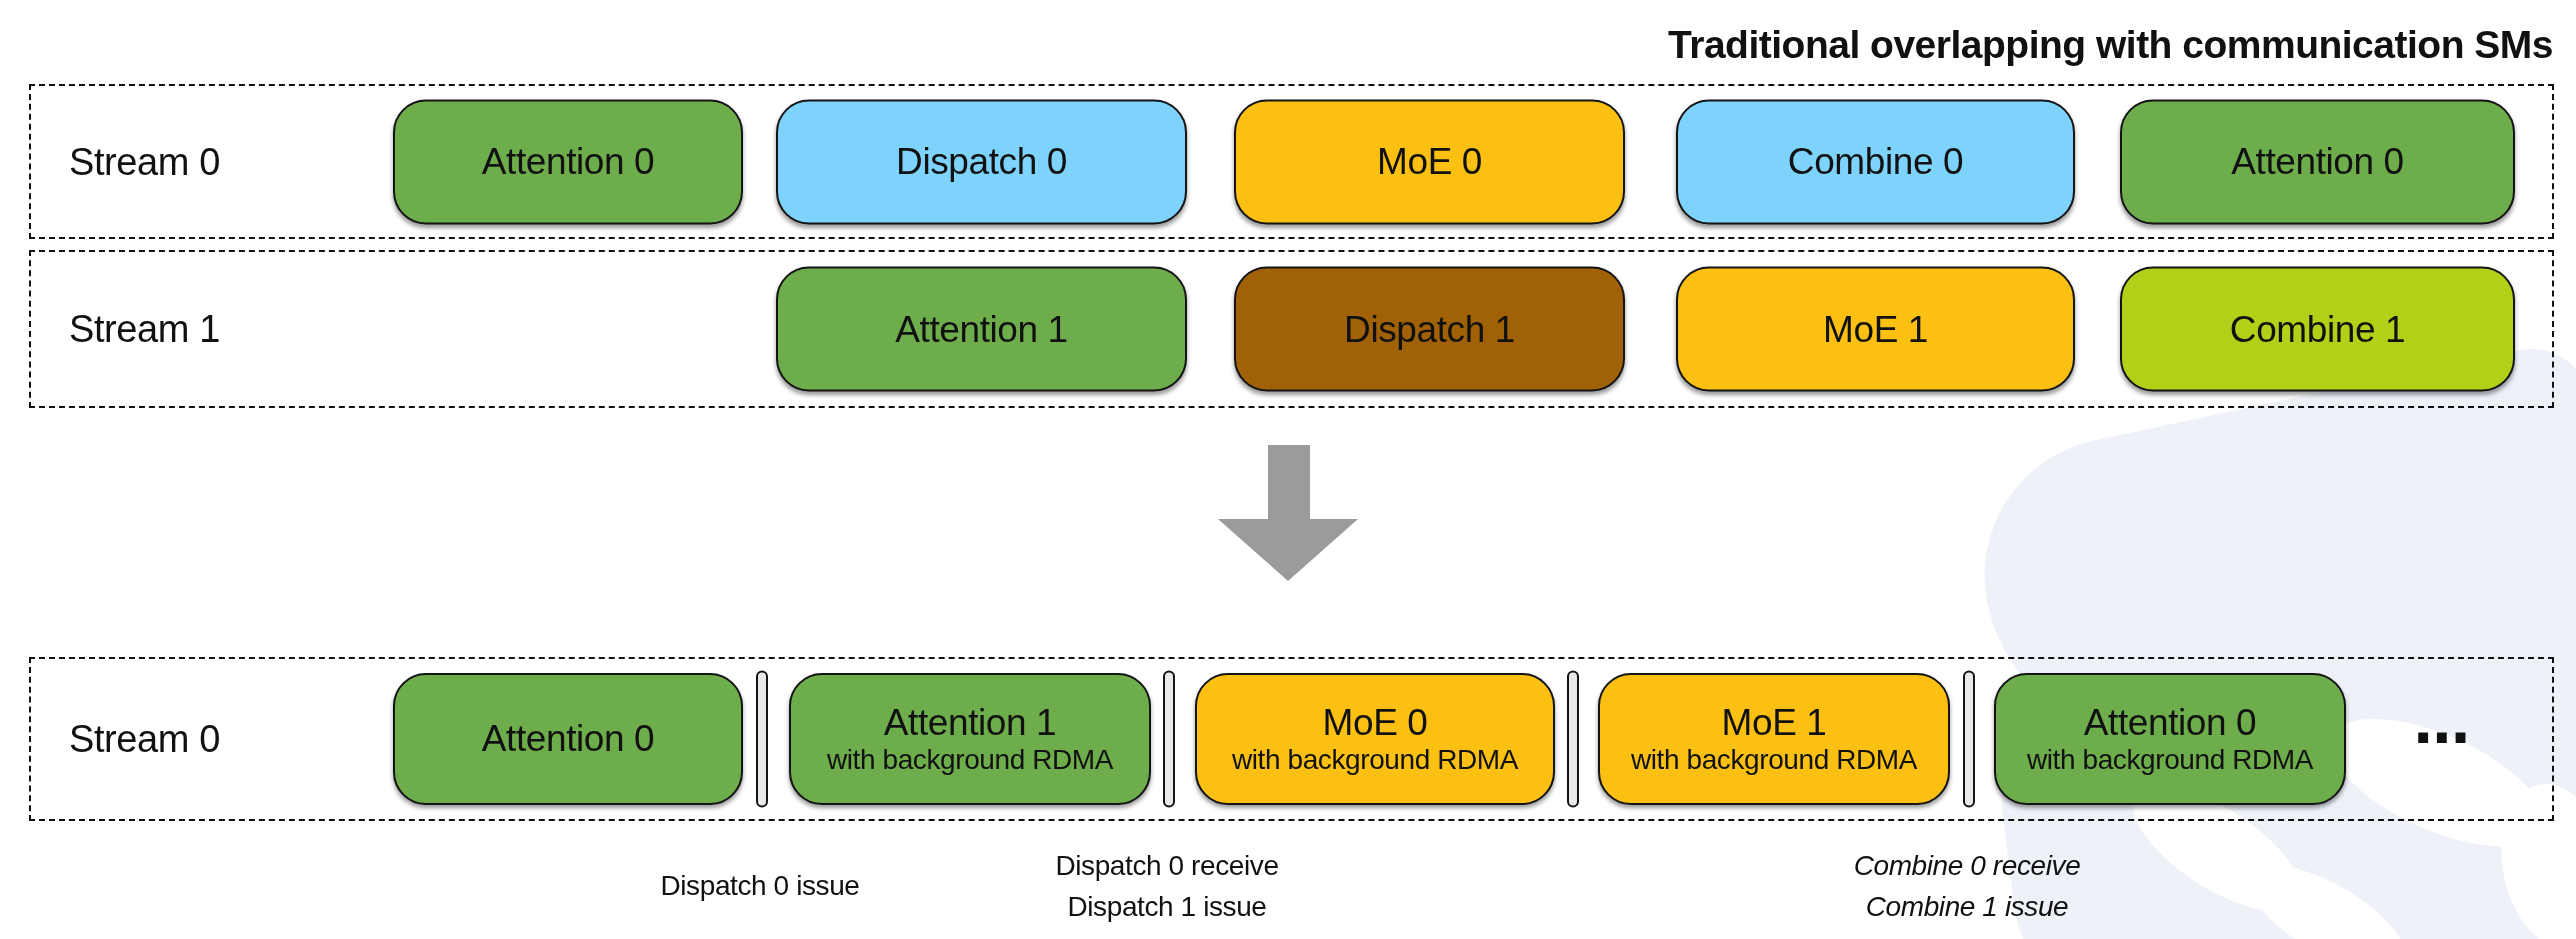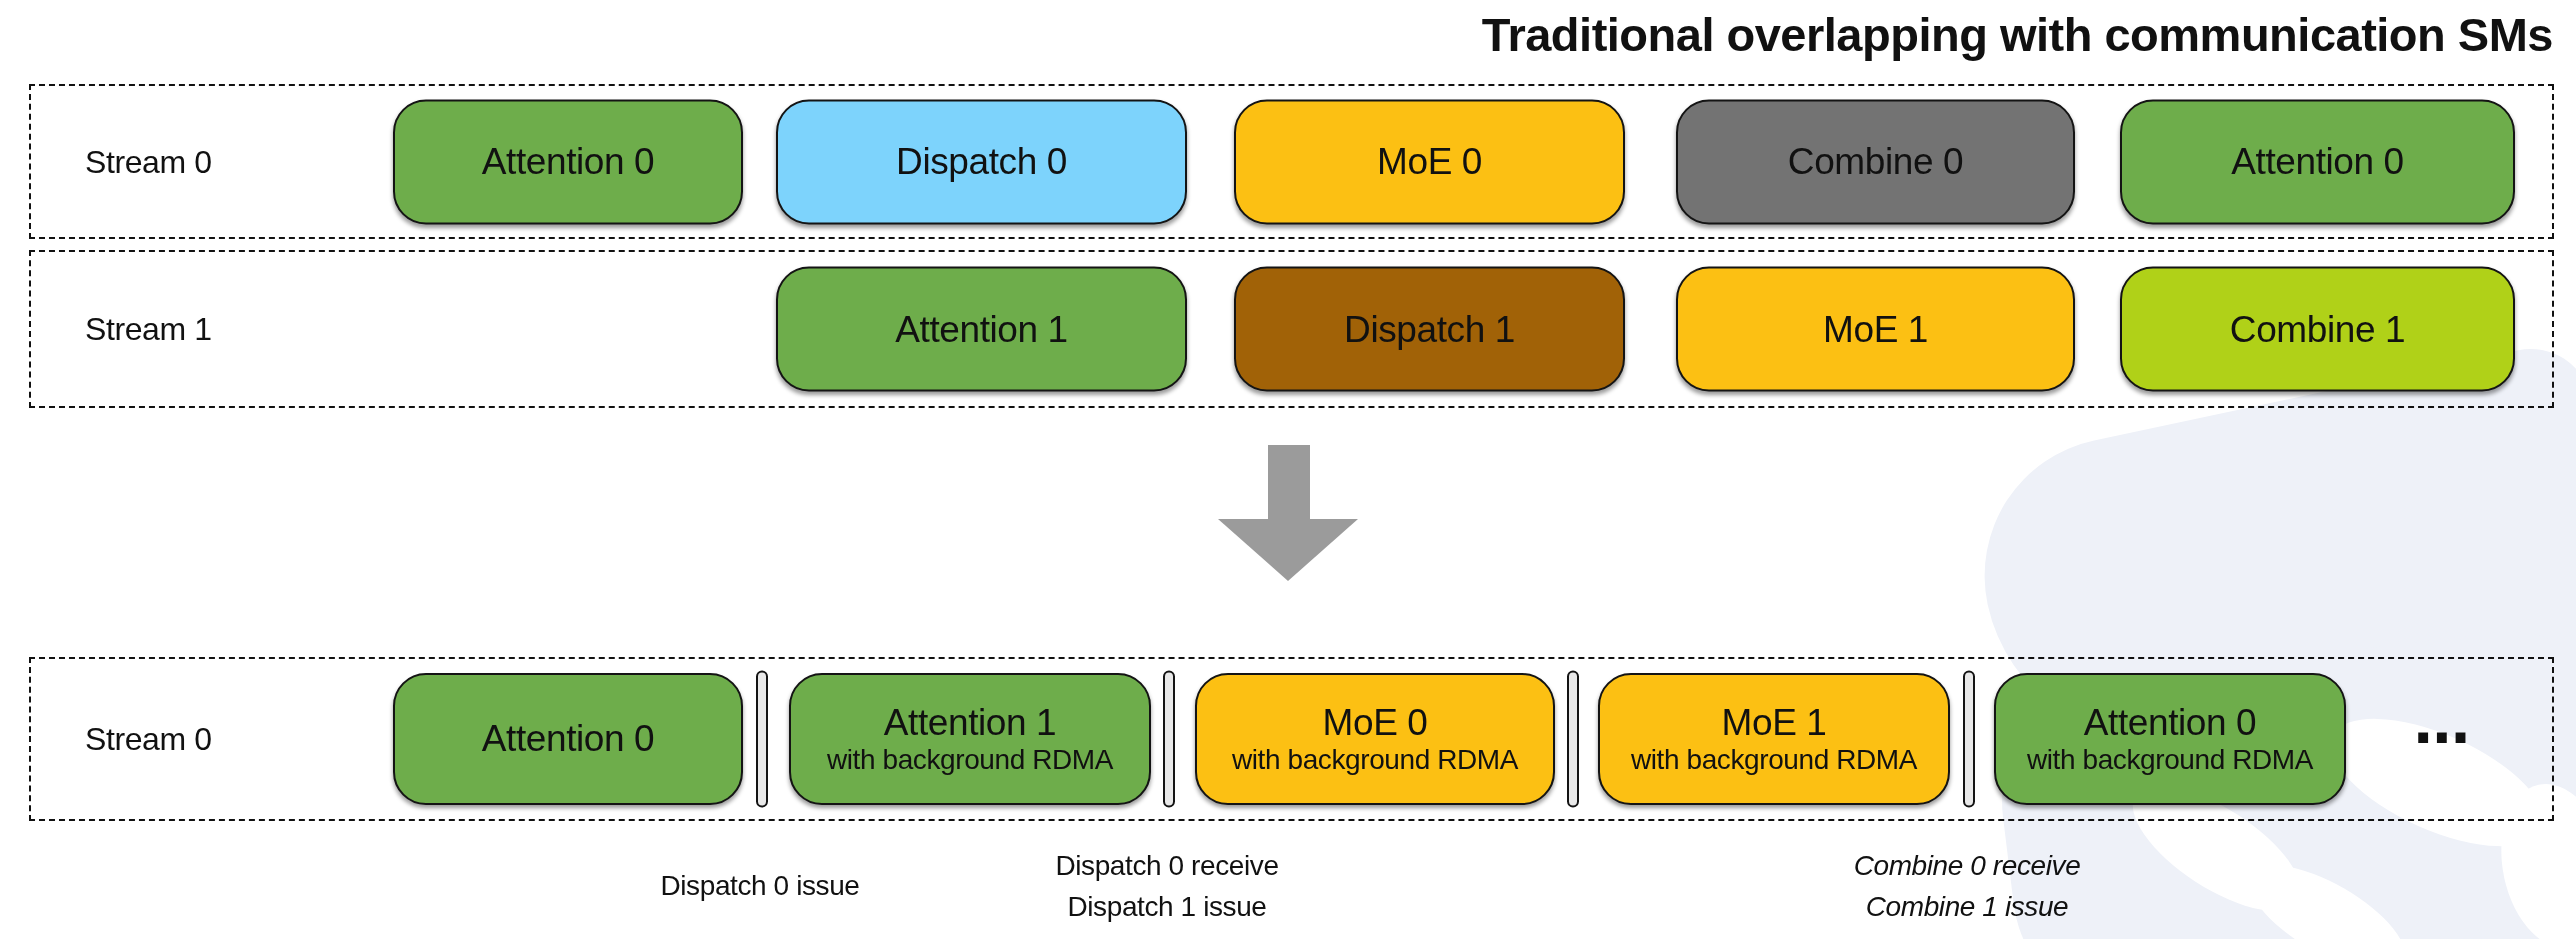--- a/index.html
+++ b/index.html
@@ -13,30 +13,30 @@
   .wm-blob1{left:1984px;top:400px;width:633px;height:308px;background:#eef1f8;border-radius:158px 70px 53px 194px;transform:rotate(-12deg);}
   .wm-blob2{left:2006px;top:655px;width:633px;height:334px;background:#eef1f8;border-radius:123px;transform:rotate(-7deg);}
   .wm-cut{background:#ffffff;border-radius:50%;}
   .wm-c1{left:2120px;top:809px;width:194px;height:79px;transform:rotate(33deg);}
   .wm-c2{left:2323px;top:735px;width:229px;height:95px;transform:rotate(24deg);}
   .wm-c3{left:2239px;top:884px;width:176px;height:69px;transform:rotate(30deg);}
   .wm-c4{left:2503px;top:783px;width:106px;height:167px;transform:rotate(-12deg);}
 
   .z{position:absolute;z-index:1;}
 
-  .title{font-weight:700;font-size:47px;letter-spacing:-0.5px;text-align:right;white-space:nowrap;}
+  .title{font-weight:700;font-size:39px;letter-spacing:-0.5px;text-align:right;white-space:nowrap;margin-top:16px;}
   .title-top{top:7px;right:23px;}
   .title-mid{top:538px;right:17.6px;line-height:48px;}
 
   .stream-box{left:29px;width:2525px;border:2.6px dashed #111;box-sizing:border-box;background:transparent;}
   .box-a{top:84px;height:155px;}
   .box-b{top:250px;height:158px;}
   .box-c{top:657px;height:164px;}
 
-  .stream-label{position:absolute;left:54px;top:50%;transform:translateY(-50%);font-size:32px;letter-spacing:-0.4px;}
+  .stream-label{position:absolute;left:38px;top:50%;transform:translateY(-50%);font-size:38px;letter-spacing:-0.4px;}
 
   .block{
     position:absolute;top:50%;transform:translateY(-50%);
     height:125px;border:2.6px solid #141414;border-radius:33px;box-sizing:border-box;
     display:flex;flex-direction:column;align-items:center;justify-content:center;gap:2.6px;
     box-shadow:0 3.5px 4.4px -0.9px rgba(0,0,0,0.40);
   }
   .box-c .block{height:132px;}
   .block .lbl{font-size:37px;letter-spacing:-0.4px;line-height:40px;}
   .block .sub{font-size:28px;letter-spacing:-0.4px;line-height:30px;}
@@ -77,21 +77,21 @@
     <div class="blocks">
         <div class="block" style="left: 362px; width: 350px; background: rgb(110, 173, 75);">
           <span class="lbl">Attention 0</span>
         </div>
         <div class="block" style="left: 745px; width: 411px; background: #7dd3fc;">
           <span class="lbl">Dispatch 0</span>
         </div>
         <div class="block" style="left: 1203px; width: 391px; background: rgb(252, 192, 19);">
           <span class="lbl">MoE 0</span>
         </div>
-        <div class="block" style="left: 1645px; width: 399px; background: #737373;">
+        <div class="block" style="left: 1645px; width: 399px; background: #7dd3fc;">
           <span class="lbl">Combine 0</span>
         </div>
         <div class="block" style="left: 2089px; width: 395px; background: rgb(110, 173, 75);">
           <span class="lbl">Attention 0</span>
         </div>
       </div>
   </div>
 
   <div class="z stream-box box-b">
     <span class="stream-label">Stream 1</span>

